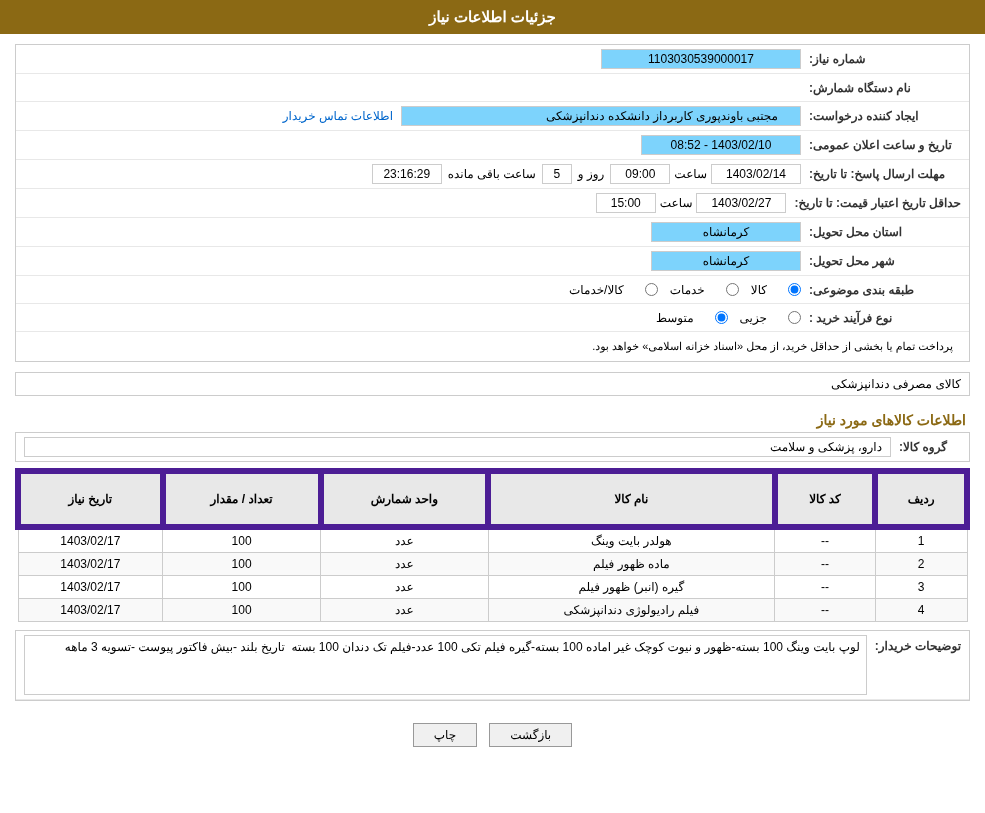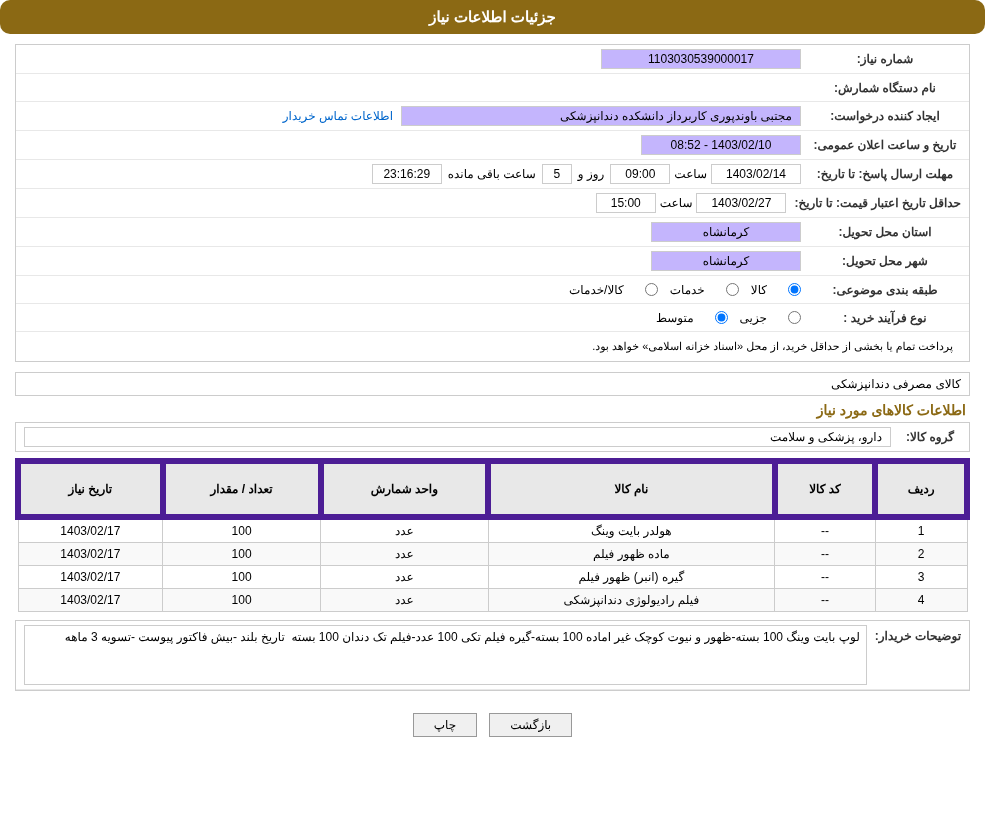--- a/index.html
+++ b/index.html
@@ -16,21 +16,20 @@
       background: #fff;
       margin: 0 auto;
     }
     .header-bar {
       background: #8B6914;
       color: #fff;
       text-align: center;
       padding: 8px 12px;
       font-size: 15px;
       font-weight: bold;
-      border-radius: 10px;
     }
     .content-area {
       padding: 10px 15px;
     }
     .info-section {
       border: 1px solid #ccc;
       margin-bottom: 10px;
       background: #fff;
     }
     .info-row {
@@ -40,29 +39,29 @@
       padding: 4px 8px;
       min-height: 28px;
     }
     .info-row:last-child {
       border-bottom: none;
     }
     .label {
       color: #333;
       font-weight: bold;
       min-width: 160px;
-      text-align: center;
+      text-align: left;
       padding-left: 8px;
       flex-shrink: 0;
     }
     .value-box {
       border: 1px solid #ccc;
       padding: 2px 6px;
       min-width: 80px;
-      background: #c4b5fd;
+      background: #7dd3fc;
       text-align: center;
     }
     .link-text {
       color: #0066cc;
       cursor: pointer;
     }
     .radio-group {
       display: flex;
       gap: 12px;
       align-items: center;
@@ -195,21 +194,21 @@
         <span class="label">شماره نیاز:</span>
         <span class="value-box" style="min-width:200px;">1103030539000017</span>
       </div>
 
       <div class="info-row">
         <span class="label">نام دستگاه شمارش:</span>
       </div>
 
       <div class="info-row">
         <span class="label">ایجاد کننده درخواست:</span>
-        <span class="value-box" style="min-width:400px; text-align:right; padding:2px 8px;">مجتبی  باوندپوری کاربرداز دانشکده دندانپزشکی</span>
+        <span class="value-box" style="min-width:400px; text-align:right; padding:2px 22px;">مجتبی  باوندپوری کاربرداز دانشکده دندانپزشکی</span>
         <span style="margin-right: 8px;"></span>
         <span class="link-text" style="color:#0066cc;">اطلاعات تماس خریدار</span>
       </div>
 
       <div class="info-row">
         <span class="label">تاریخ و ساعت اعلان عمومی:</span>
         <span class="value-box" style="min-width:160px;">1403/02/10 - 08:52</span>
       </div>
 
       <div class="info-row">
@@ -271,21 +270,21 @@
           </div>
         </div>
       </div>
 
       <div class="info-row">
         <span class="note-text">پرداخت تمام یا بخشی از حداقل خرید، از محل «اسناد خزانه اسلامی» خواهد بود.</span>
       </div>
 
     </div>
 
-    <div style="border:1px solid #ccc; padding:4px 8px; background:#fff;">
+    <div style="border:1px solid #ccc; margin-bottom:10px; padding:4px 8px; background:#fff;">
       <span>کالای مصرفی دندانپزشکی</span>
     </div>
 
     <div class="section-title">اطلاعات کالاهای مورد نیاز</div>
 
     <div style="display:flex; align-items:center; margin-bottom:6px; border:1px solid #ccc; padding:4px 8px; background:#fff;">
       <span class="label" style="min-width:70px;">گروه کالا:</span>
       <span class="group-value-box">دارو، پزشکی و سلامت</span>
     </div>
 

